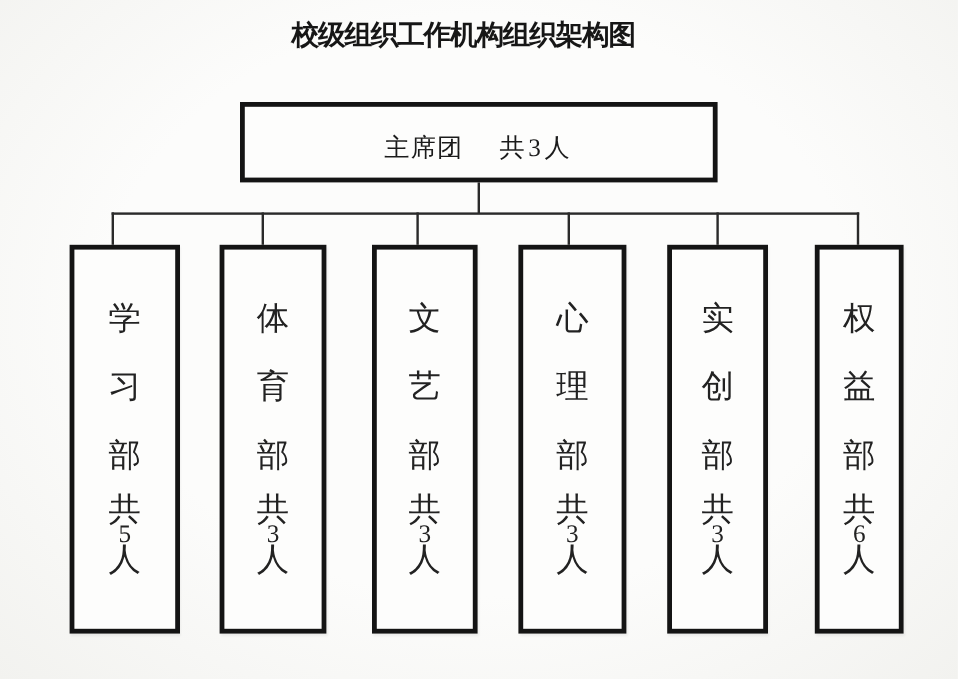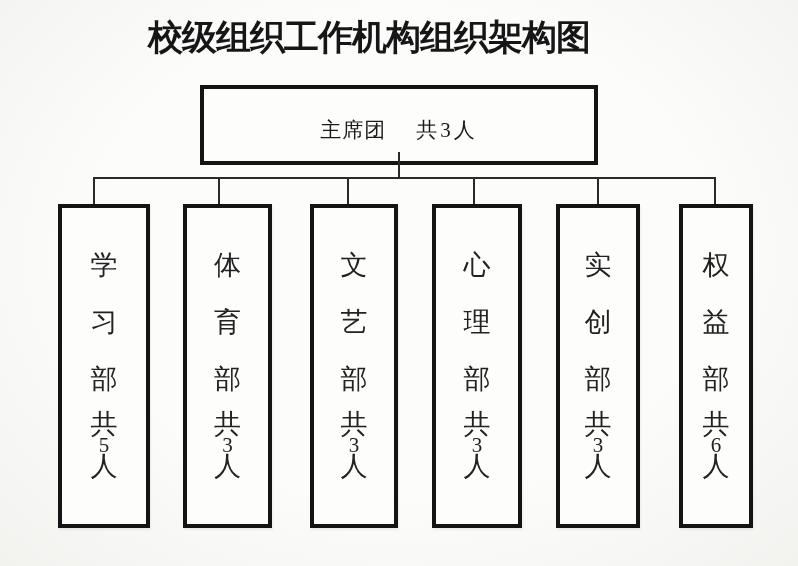--- a/index.html
+++ b/index.html
@@ -10,33 +10,33 @@
     background: #f6f6f4;
     overflow: hidden;
   }
   .page {
     position: relative;
     width: 798px; height: 566px;
     background: radial-gradient(ellipse at 50% 45%, #fcfcfb 55%, #f2f2ef 100%);
   }
   .title {
     position: absolute;
-    top: 14px; left: 148px; width: 440px;
+    top: 14px; left: 166px; width: 440px;
     margin: 0;
     text-align: center;
-    font-size: 35px;
+    font-size: 23px;
     font-weight: 700;
     letter-spacing: -1px;
     color: #161616;
     white-space: nowrap;
   }
   .root-box {
     position: absolute;
     left: 200px; top: 85px;
-    width: 398px; height: 80px;
+    width: 398px; height: 67px;
     border: 4px solid #141414;
     box-sizing: border-box;
     background: #fdfdfc;
     display: flex;
     align-items: center;
     justify-content: center;
     padding-top: 9px;
     font-size: 21px;
   }
   .root-box .root-name { letter-spacing: 1px; }

